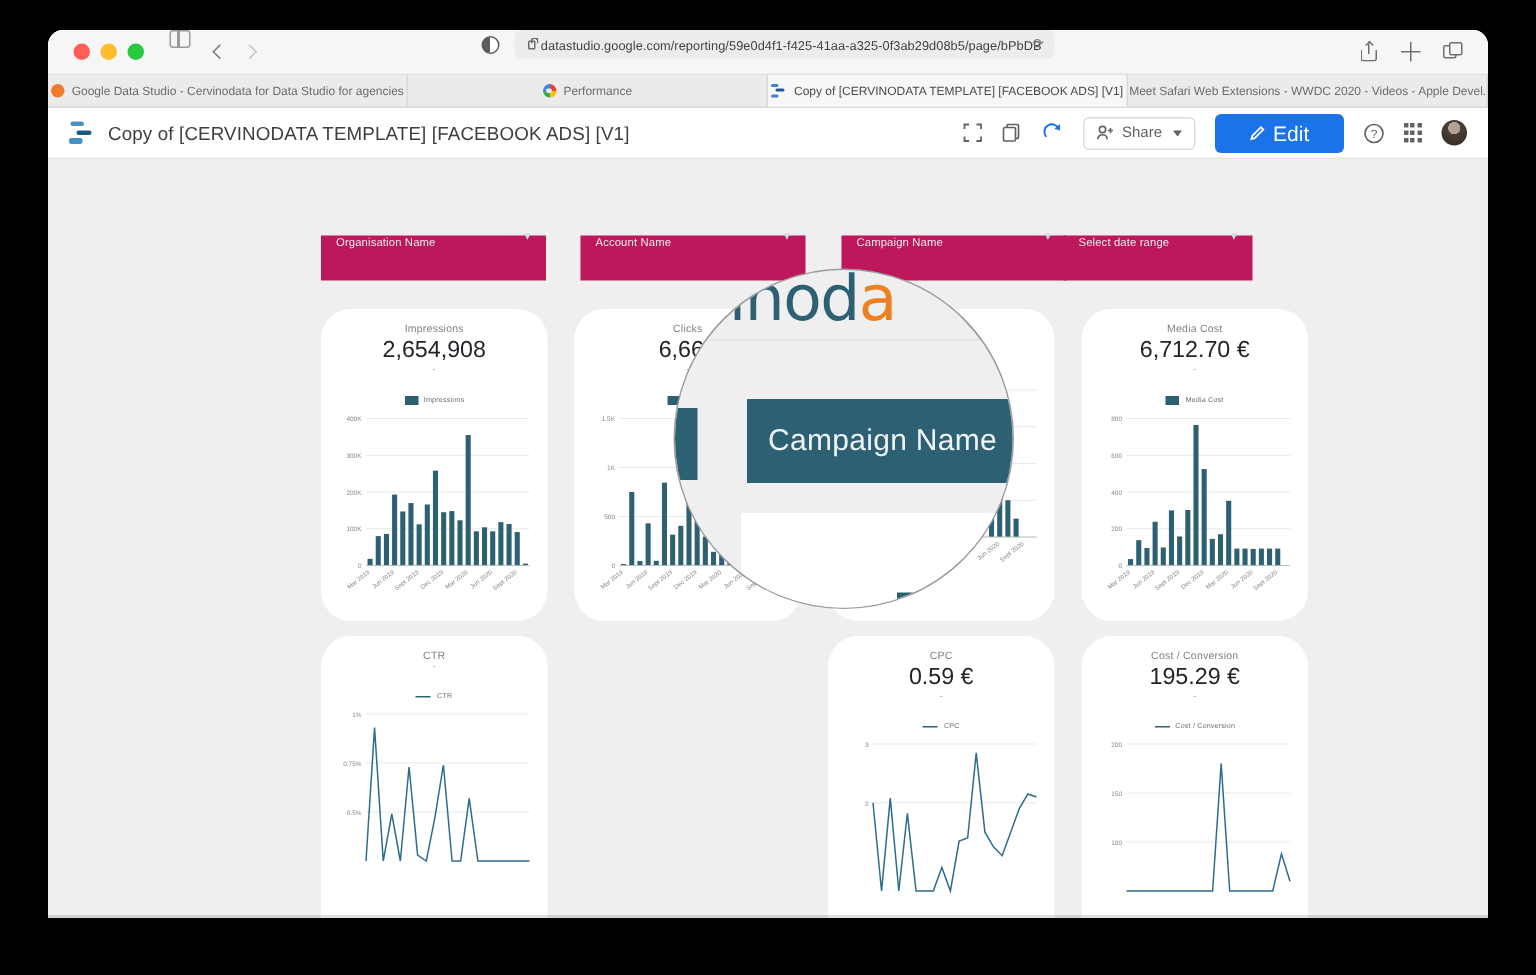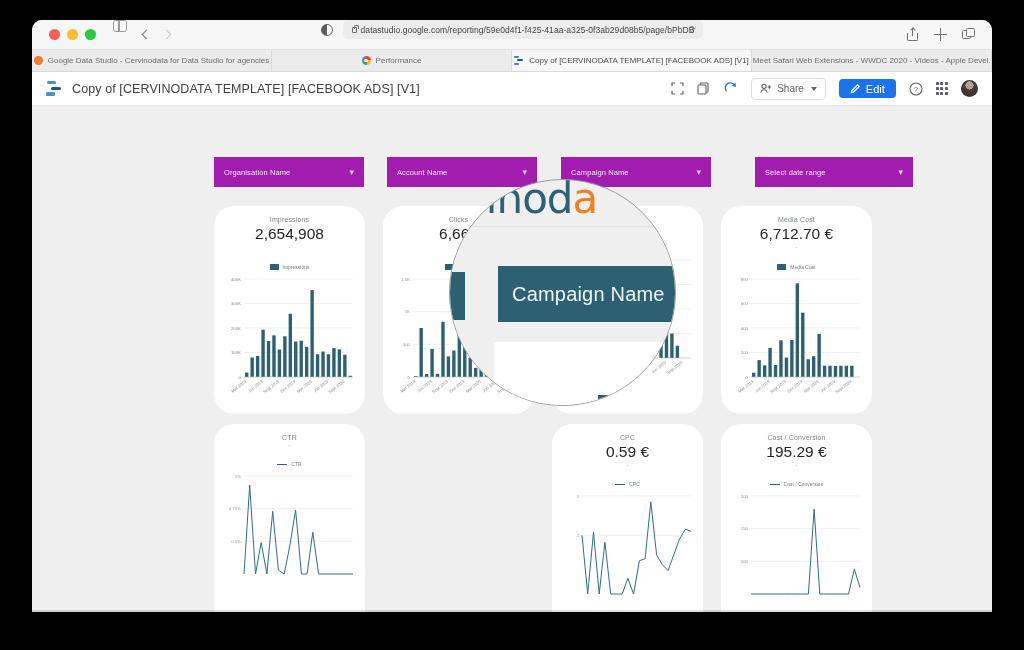--- a/index.html
+++ b/index.html
@@ -89,44 +89,44 @@
   .ds-logo .b { left:5px; top:5.6px; width:10px;height:3.4px; background:#1a5a80; }
   .ds-logo .c { left:0px; top:11.2px;width:9px; height:3.4px; background:#4a90c4; }
   .report-title { font-size:12.5px; color:#3c4043; white-space:nowrap; letter-spacing:.1px; }
 
   .appbar-right { margin-left:auto; display:flex; align-items:center; gap:13px;text-align:right; }
   .ab-ic { color:#5f6368; display:flex; align-items:center; justify-content:center; }
   .share-btn { display:flex; align-items:center; gap:5px; height:22px; padding:0 8px;
                border:1px solid #dadce0; border-radius:4px; font-size:10px; color:#5f6368; }
   .share-caret { width:0;height:0;border-left:3px solid transparent;border-right:3px solid transparent;
                  border-top:4px solid #5f6368; margin-left:2px; }
-  .edit-btn { display:flex; align-items:center; gap:5px; height:19px; padding:0 11px;
-              background:#1a73e8; color:#fff; border-radius:4px; font-size:11px; }
+  .edit-btn { display:flex; align-items:center; gap:5px; height:26px; padding:0 23px;
+              background:#1a73e8; color:#fff; border-radius:4px; font-size:14px; }
   .grid-ic { display:grid; grid-template-columns:repeat(3,3px); grid-template-rows:repeat(3,3px);
              gap:1.6px; }
   .grid-ic span { background:#5f6368; border-radius:.5px; display:block; }
   .avatar { width:17px; height:17px; border-radius:50%;
             background:radial-gradient(circle at 50% 32%, #b0a195 0 28%, #4a4038 29%, #31281f 100%); }
 
   
   .canvas { position:relative; height:calc(592px - 30px - 22px - 34px);
             background:#efefef; overflow:hidden; }
   .page { position:absolute; left:131px; top:0px; width:699px; height:100%;
           background:#efefef; }
 
   
   .filters { position:absolute; left:51px; top:51px; width:655px; height:30px; }
-  .filter { position:absolute; top:0; height:30px; background:#a21caf; color:#e9eef0;
-            display:flex; align-items:center; padding:0 10px; font-size:7.5px;
+  .filter { position:absolute; top:0; height:30px; background:#be185d; color:#e9eef0;
+            display:flex; align-items:flex-start; padding:0 10px; font-size:7.5px;
             letter-spacing:.1px; }
   .filter .cap { margin-left:auto; font-size:9px; line-height:0; color:#cfdde2; }
   .f1 { left:0;    width:150px; }
   .f2 { left:173px;width:150px; }
   .f3 { left:347px;width:150px; }
-  .f4 { left:541px;width:158px; }
+  .f4 { left:495px;width:126px; }
 
   
   .card { position:absolute; background:#fff;border-radius:20px; }
   .card .kpi-label { text-align:center; font-size:7px; color:#7b8285; margin-top:10px; letter-spacing:.15px;}
   .card .kpi-value { text-align:center; font-size:15.5px; color:#212529; margin-top:2px; font-weight:400;}
   .card .kpi-sub { text-align:center; font-size:6px; color:#9aa0a3; margin-top:1px; }
   .legend { display:flex; align-items:center; justify-content:center; gap:4px; margin-top:14px; }
   .legend .swatch { width:9px; height:6px; background:#2d6073; display:block; }
   .legend .line { width:10px; height:1.6px; background:#2d6073; display:block; }
   .legend .lbl { font-size:4.8px; color:#6b7175; letter-spacing:.1px; }

